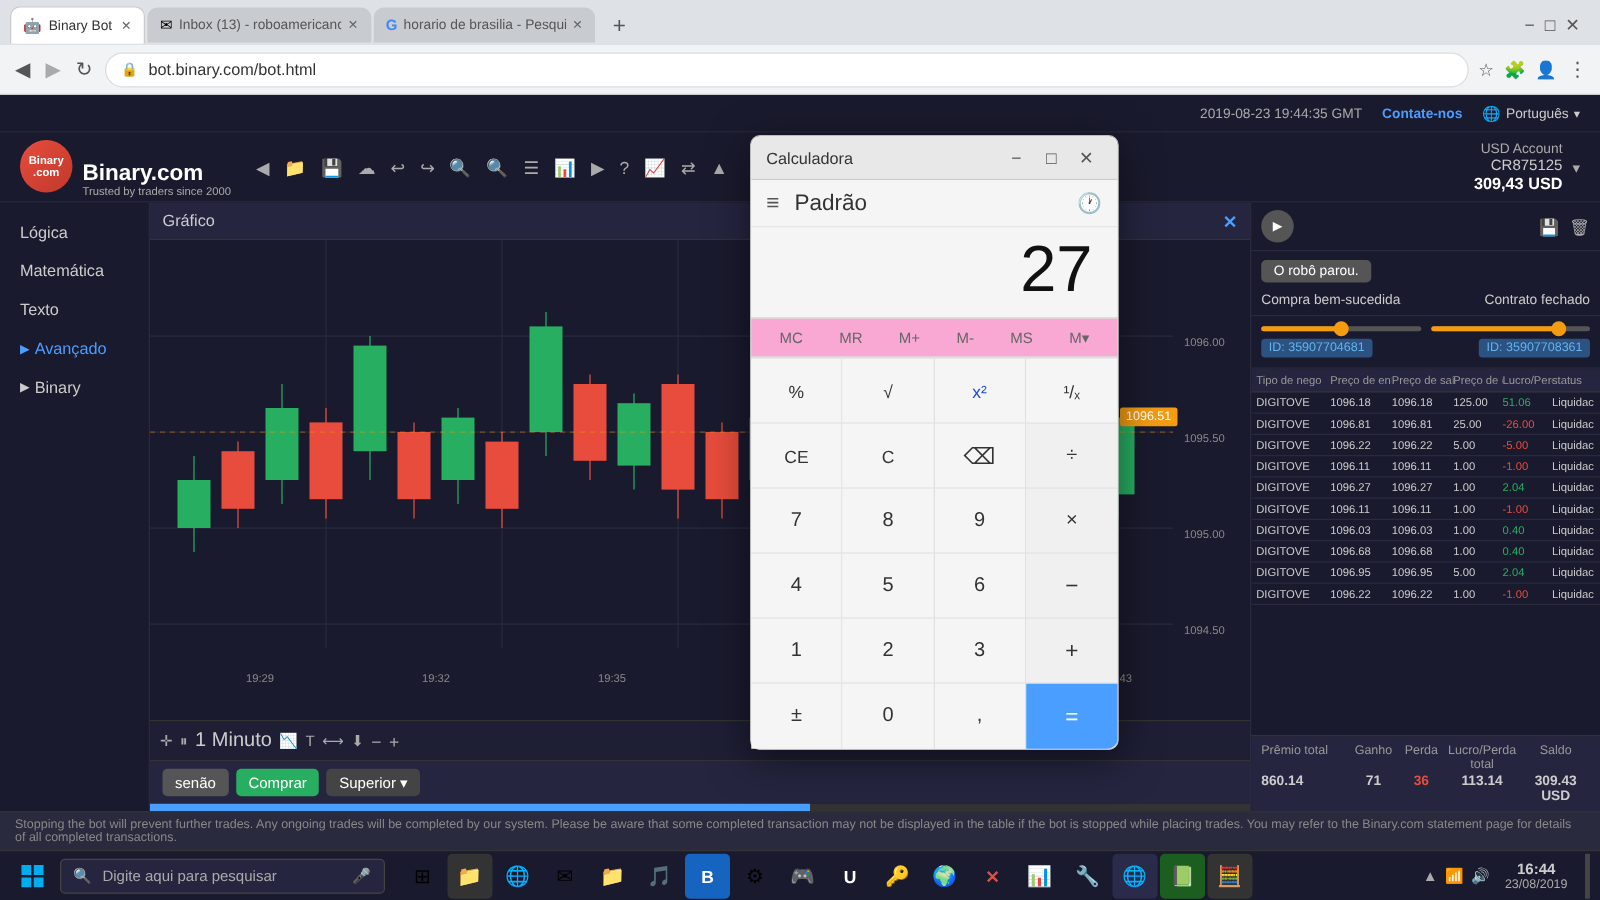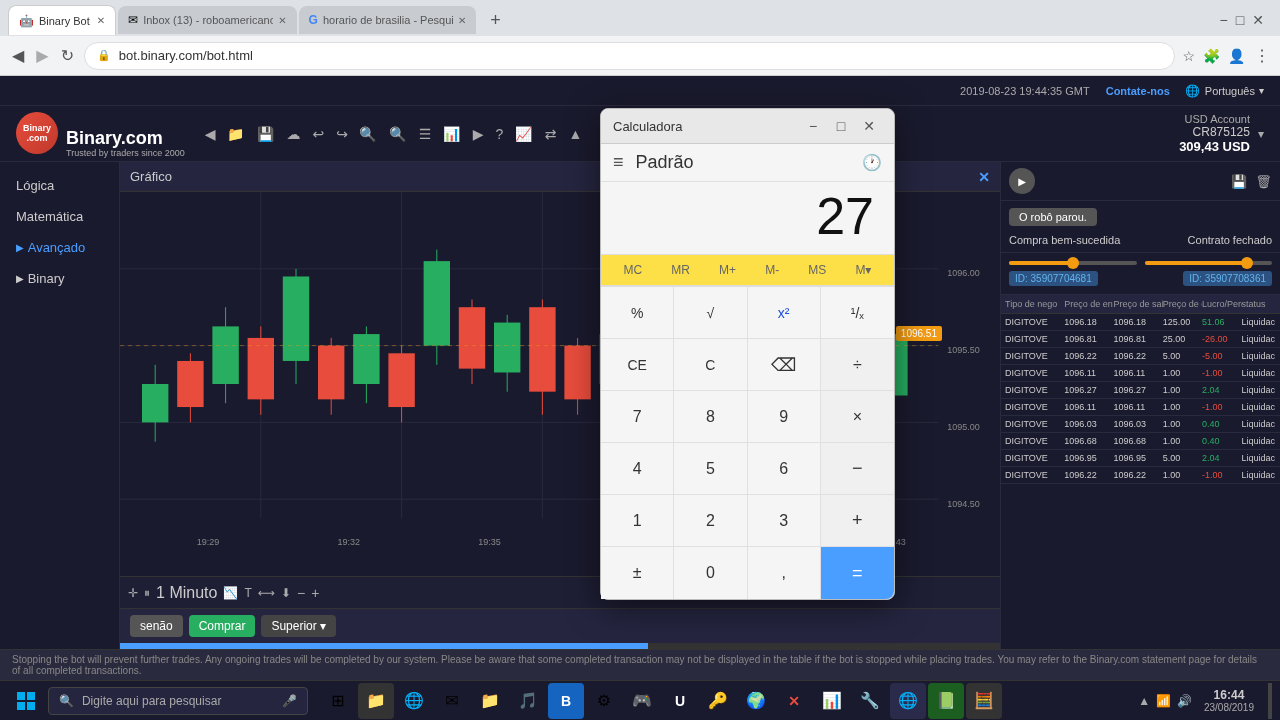--- a/index.html
+++ b/index.html
@@ -99,20 +99,23 @@
 
   <div style="display:flex;flex:1;overflow:hidden;">
 
     <div style="width:120px;background:#1a1a2e;border-right:1px solid #2a2a3e;padding-top:8px;">
       <div style="padding:8px 16px;font-size:13px;color:#ccc;cursor:pointer;">
         <span>Lógica</span>
       </div>
       <div style="padding:8px 16px;font-size:13px;color:#ccc;cursor:pointer;">
         <span>Matemática</span>
       </div>
+      <div style="padding:8px 16px;font-size:13px;color:#ccc;cursor:pointer;">
+        <span>Texto</span>
+      </div>
       <div style="padding:8px 16px;font-size:13px;color:#4a9eff;cursor:pointer;display:flex;align-items:center;gap:4px;">
         <span style="font-size:10px;">▶</span>
         <span>Avançado</span>
       </div>
       <div style="padding:8px 16px;font-size:13px;color:#ccc;cursor:pointer;display:flex;align-items:center;gap:4px;">
         <span style="font-size:10px;">▶</span>
         <span>Binary</span>
       </div>
     </div>
 
@@ -370,20 +373,36 @@
       <span style="flex:1.2;overflow:hidden;white-space:nowrap;color:#ccc;">DIGITOVE</span>
       <span style="flex:1;overflow:hidden;white-space:nowrap;color:#ccc;">1096.22</span>
       <span style="flex:1;overflow:hidden;white-space:nowrap;color:#ccc;">1096.22</span>
       <span style="flex:0.8;overflow:hidden;white-space:nowrap;color:#ccc;">1.00</span>
       <span style="flex:0.8;overflow:hidden;white-space:nowrap;color:#e74c3c;">-1.00</span>
       <span style="flex:0.7;overflow:hidden;white-space:nowrap;color:#ccc;">Liquidac</span>
     </div>
           </div>
       </div>
 
+      <div style="background:#252540;padding:6px 8px;border-top:1px solid #333;">
+        <div style="display:flex;gap:4px;font-size:10px;color:#999;margin-bottom:2px;">
+          <span style="flex:1;">Prêmio total</span>
+          <span style="flex:0.5;text-align:center;">Ganho</span>
+          <span style="flex:0.5;text-align:center;">Perda</span>
+          <span style="flex:0.8;text-align:center;">Lucro/Perda total</span>
+          <span style="flex:0.8;text-align:center;">Saldo</span>
+        </div>
+        <div style="display:flex;gap:4px;font-size:11px;font-weight:bold;">
+          <span style="flex:1;color:#ccc;">860.14</span>
+          <span style="flex:0.5;color:#ccc;text-align:center;">71</span>
+          <span style="flex:0.5;color:#e74c3c;text-align:center;">36</span>
+          <span style="flex:0.8;color:#ccc;text-align:center;">113.14</span>
+          <span style="flex:0.8;color:#ccc;text-align:center;">309.43 USD</span>
+        </div>
+      </div>
     </div>
   </div>
 
   <div style="background:#2a2a3e;padding:4px 12px;font-size:10px;color:#888;border-top:1px solid #333;">
     Stopping the bot will prevent further trades. Any ongoing trades will be completed by our system. Please be aware that some completed transaction may not be displayed in the table if the bot is stopped while placing trades. You may refer to the Binary.com statement page for details of all completed transactions.
   </div>
 </div>
 
 <div style="position:fixed;top:108px;left:600px;width:295px;background:#f5f5f5;border:1px solid #bbb;border-radius:8px;box-shadow:0 8px 32px rgba(0,0,0,0.5);z-index:1000;">
 
@@ -397,21 +416,21 @@
   <div style="display:flex;align-items:center;padding:8px 12px;background:#f5f5f5;border-bottom:1px solid #e0e0e0;">
     <span style="font-size:18px;color:#555;cursor:pointer;margin-right:12px;">≡</span>
     <span style="font-size:18px;color:#333;font-weight:400;flex:1;">Padrão</span>
     <span style="font-size:16px;color:#555;cursor:pointer;">🕐</span>
   </div>
 
   <div style="background:#f5f5f5;padding:8px 20px 12px;text-align:right;">
     <div style="font-size:52px;color:#111;font-weight:300;line-height:1;">27</div>
   </div>
 
-  <div style="display:flex;justify-content:space-around;padding:4px 8px;background:#fde047;border-top:1px solid #ddd;border-bottom:1px solid #ddd;">
+  <div style="display:flex;justify-content:space-around;padding:4px 8px;background:#f9a8d4;border-top:1px solid #ddd;border-bottom:1px solid #ddd;">
     <button style="font-size:12px;color:#666;cursor:pointer;padding:4px 6px;border:none;background:none;border-radius:3px;">MC</button>
     <button style="font-size:12px;color:#666;cursor:pointer;padding:4px 6px;border:none;background:none;border-radius:3px;">MR</button>
     <button style="font-size:12px;color:#666;cursor:pointer;padding:4px 6px;border:none;background:none;border-radius:3px;">M+</button>
     <button style="font-size:12px;color:#666;cursor:pointer;padding:4px 6px;border:none;background:none;border-radius:3px;">M-</button>
     <button style="font-size:12px;color:#666;cursor:pointer;padding:4px 6px;border:none;background:none;border-radius:3px;">MS</button>
     <button style="font-size:12px;color:#666;cursor:pointer;padding:4px 6px;border:none;background:none;border-radius:3px;">M▾</button>
   </div>
 
   <div style="display:grid;grid-template-columns:repeat(4,1fr);border-top:1px solid #ddd;">
 

